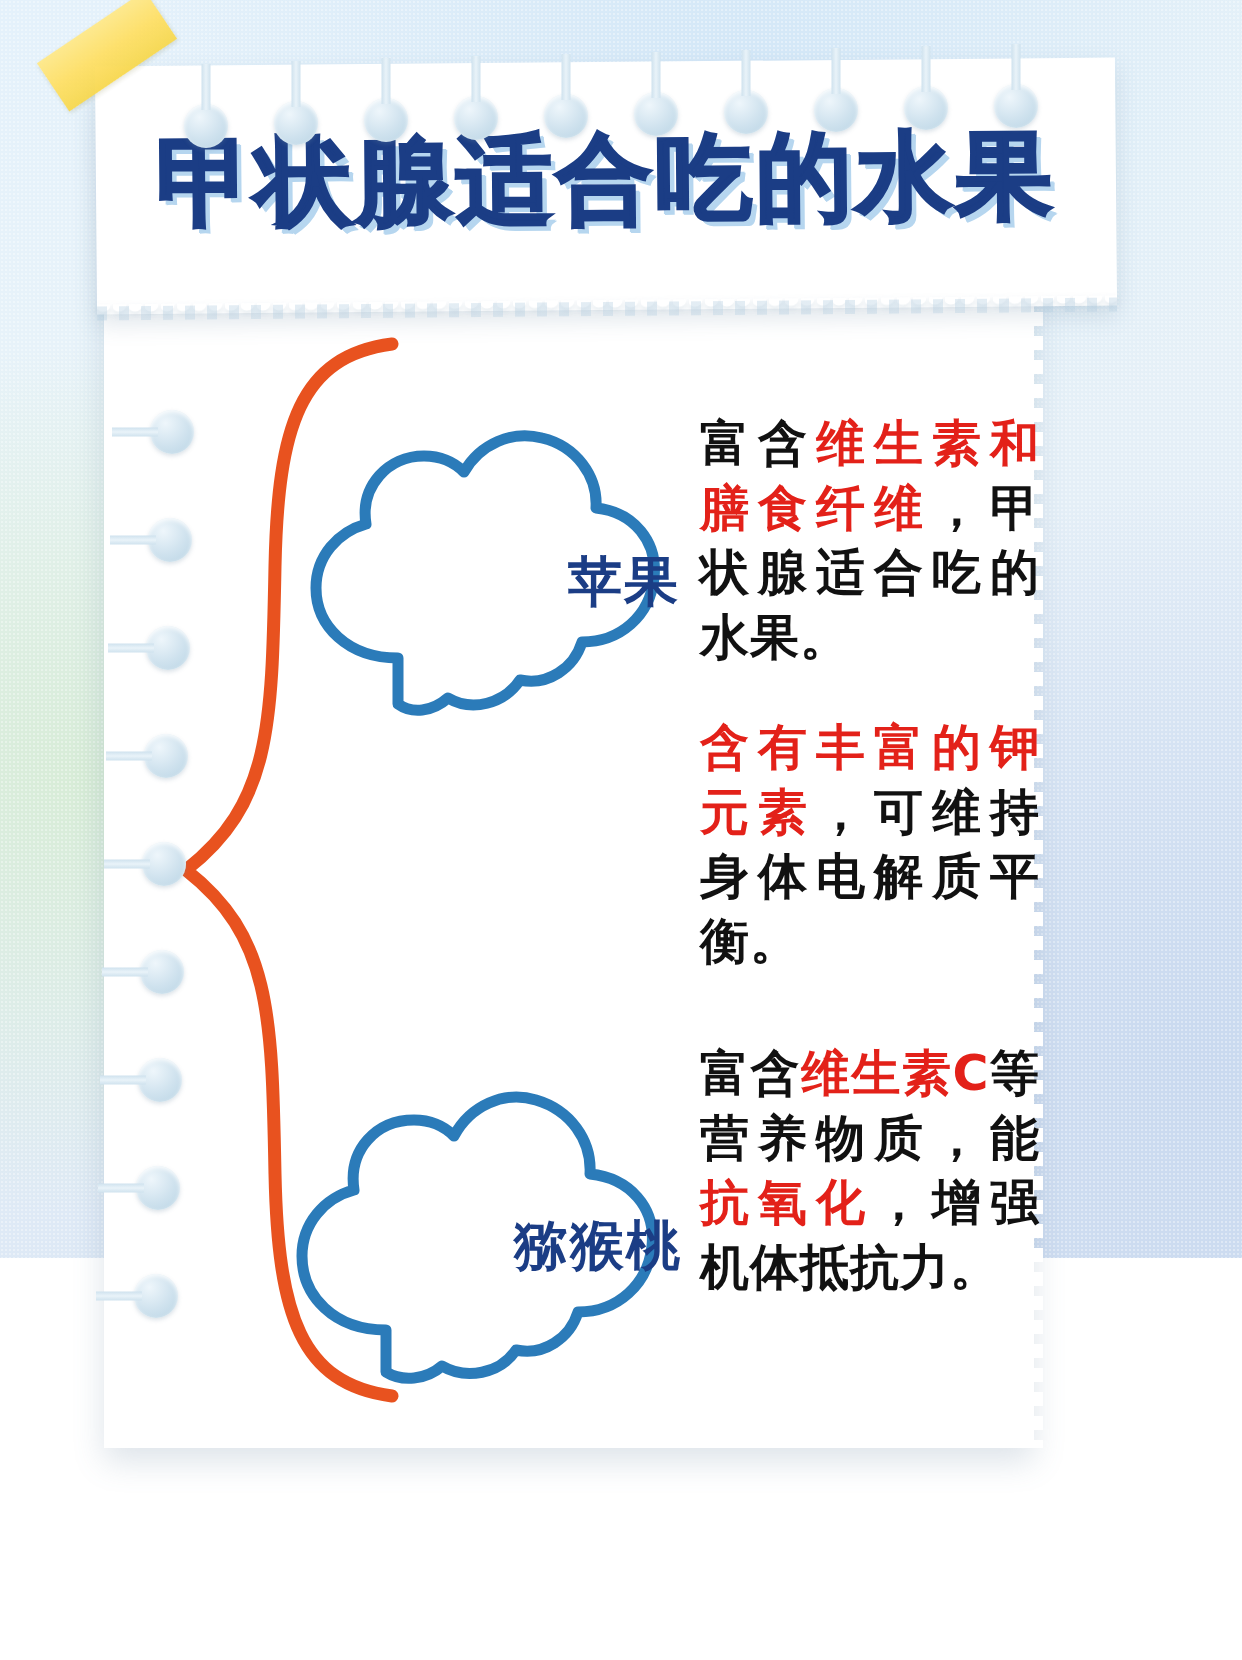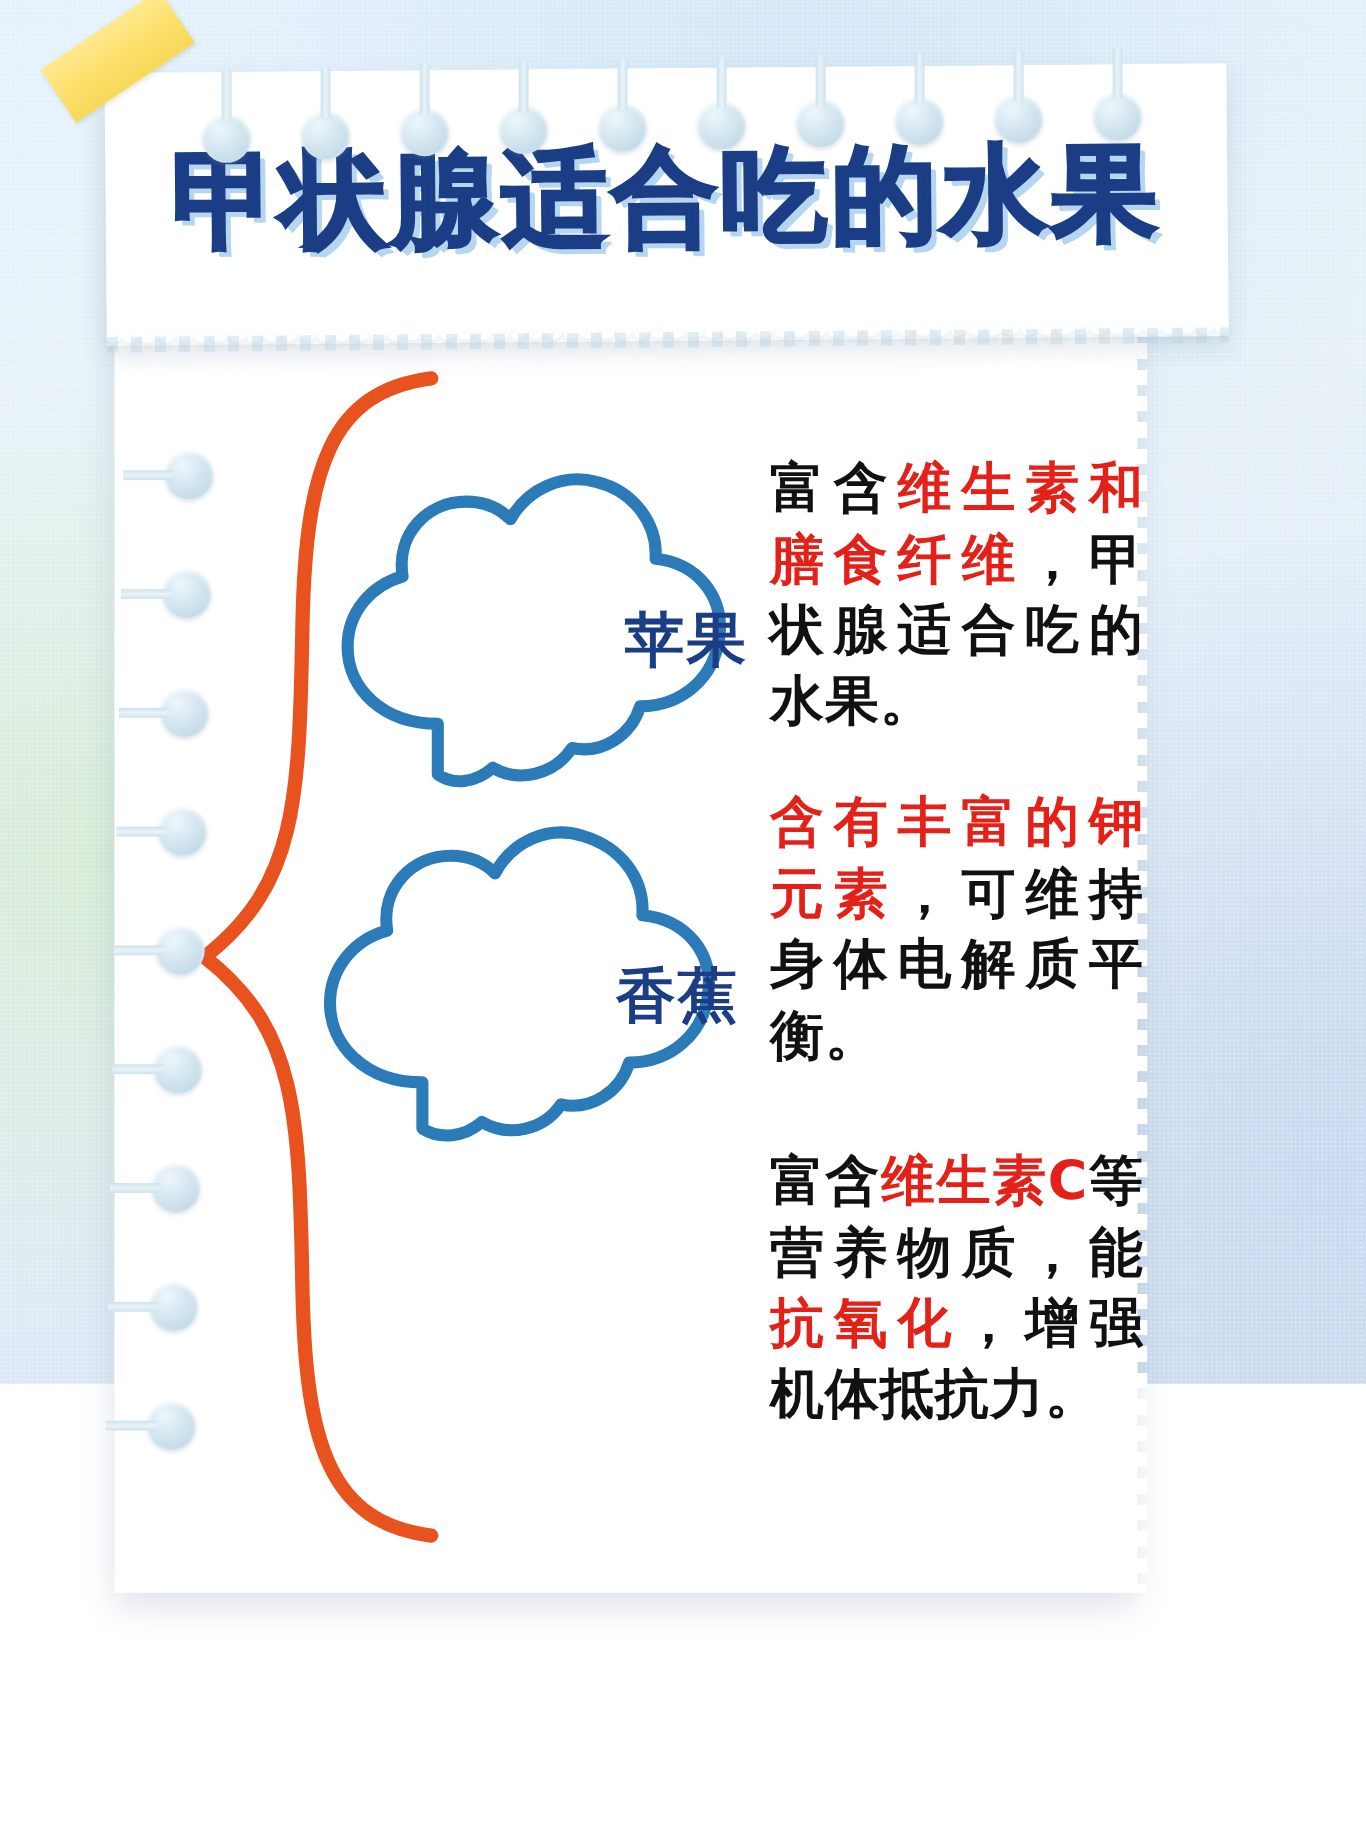--- a/index.html
+++ b/index.html
@@ -254,27 +254,27 @@
     </svg>
   </div>
 
   <div class="cloud-wrap" style="left:290px; top:420px; width:390px; height:300px;">
     <svg width="390" height="300" viewBox="0 0 390 300" fill="none" xmlns="http://www.w3.org/2000/svg">
       <path d="M108 238 C 58 238, 26 206, 26 168 C 26 136, 48 112, 76 104 C 70 66, 98 36, 134 36 C 150 36, 164 42, 174 52 C 190 24, 222 10, 252 18 C 286 26, 308 56, 306 88 C 344 92, 368 122, 364 158 C 360 196, 330 222, 292 222 C 284 248, 258 266, 230 260 C 214 284, 182 292, 158 278 C 142 292, 122 294, 108 284 Z" stroke="#2b7bb9" stroke-width="11" fill="#ffffff" stroke-linejoin="round"></path>
     </svg>
     <div class="cloud-label" style="top:126px;">苹果</div>
   </div>
 
-  <div class="cloud-wrap" style="left:272px; top:740px; width:400px; height:300px;">
-    <svg width="400" height="300" viewBox="0 0 400 300" fill="none" xmlns="http://www.w3.org/2000/svg">
-      <path d="M112 244 C 60 244, 28 210, 28 172 C 28 140, 50 114, 80 106 C 74 68, 102 38, 138 38 C 154 38, 168 44, 178 54 C 194 24, 228 10, 258 20 C 292 30, 314 58, 312 92 C 352 96, 376 126, 372 162 C 368 200, 338 226, 300 226 C 292 252, 266 270, 238 264 C 222 288, 190 294, 166 280 C 150 294, 128 296, 112 286 Z" stroke="#2b7bb9" stroke-width="11" fill="#ffffff" stroke-linejoin="round"></path>
+
+  <div class="cloud-wrap" style="left:272px; top:1078px; width:410px; height:310px;">
+    <svg width="410" height="310" viewBox="0 0 410 310" fill="none" xmlns="http://www.w3.org/2000/svg">
+      <path d="M114 252 C 62 252, 30 218, 30 178 C 30 146, 52 120, 82 112 C 76 72, 104 42, 142 42 C 158 42, 172 48, 182 58 C 198 28, 232 12, 264 22 C 298 32, 320 62, 318 96 C 358 100, 384 130, 380 168 C 376 206, 346 234, 306 234 C 298 260, 272 278, 244 272 C 228 296, 194 302, 170 288 C 154 302, 130 304, 114 294 Z" stroke="#2b7bb9" stroke-width="11" fill="#ffffff" stroke-linejoin="round"></path>
     </svg>
-    <div class="cloud-label" style="top:130px;">香蕉</div>
-  </div>
-
+    <div class="cloud-label" style="top:132px;">猕猴桃</div>
+  </div>
 
   <div class="para p1">
     <span>富含</span><span class="hl">维生素和膳食纤维</span><span>，甲状腺适合吃的水果。</span>
   </div>
 
   <div class="para p3">
     <span>富含</span><span class="hl">维生素C</span><span>等营养物质，能</span><span class="hl">抗氧化</span><span>，增强机体抵抗力。</span>
   </div>
 
   <div class="para p2">

